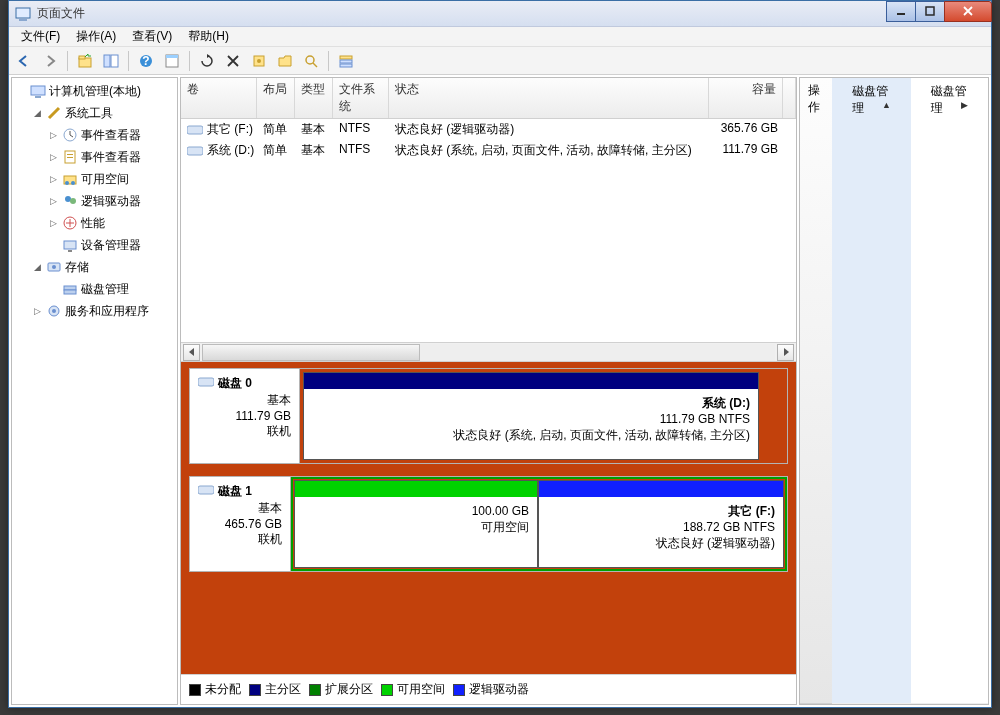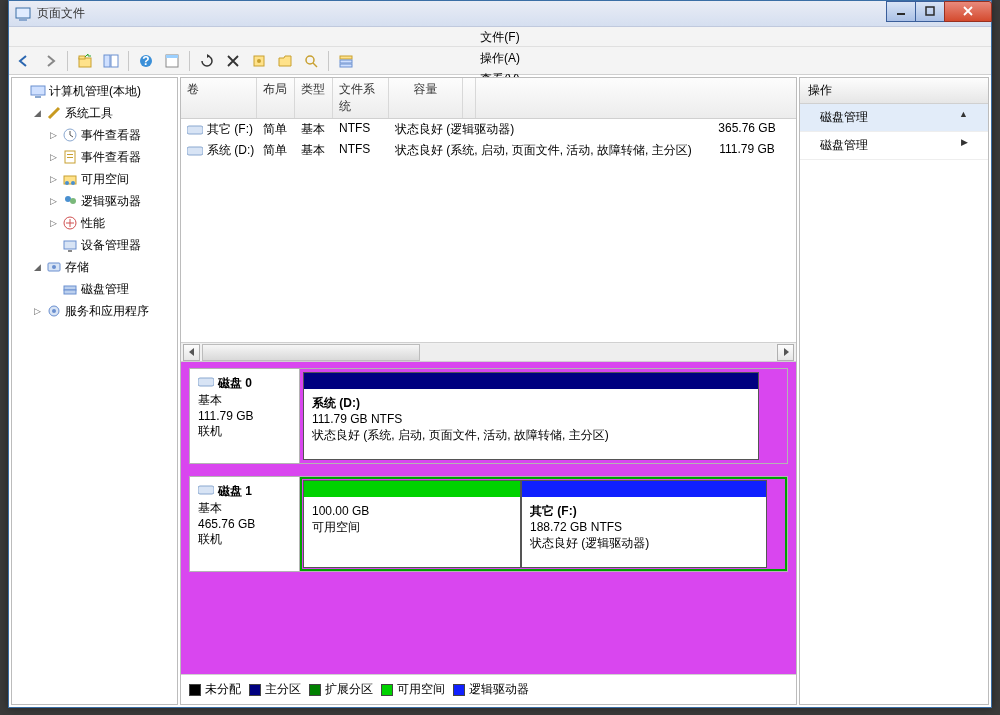--- a/index.html
+++ b/index.html
@@ -10,61 +10,61 @@
 .titlebar { height: 26px; background: linear-gradient(#e9ecf5, #d5dff0); display:flex; align-items:center; padding: 0 0 0 6px; border-bottom:1px solid #c0c9dd; }
 .titlebar .ticon { width:16px; height:16px; margin-right:6px; display:inline-block; }
 .titlebar .ttext { flex:1; color:#333; }
 .winbtns { display:flex; height: 21px; margin-top:-5px; margin-right:-1px;}
 .winbtn { width: 30px; height: 21px; border:1px solid #3a5e9a; margin-left:-1px; display:flex; align-items:center; justify-content:center; }
 .winbtn.min, .winbtn.max { background: linear-gradient(#d9e4f5,#a9c0e6); }
 .winbtn.close { width: 48px; background: linear-gradient(#e98a7c,#d44a2e); border-color:#993020; border-top-right-radius:3px;}
 .winbtn svg { pointer-events:none; }
 
 
-.menubar { height: 20px; display:flex; align-items:center; padding: 0 4px; background:#f4f4f4; border-bottom:1px solid #e0e0e0;flex-direction:column; }
+.menubar { height: 20px; display:flex; align-items:center; padding: 0 4px; background:#f4f4f4; border-bottom:1px solid #e0e0e0; }
 .menubar .mitem { padding: 2px 8px; cursor:default; }
 
 
 .toolbar { height: 28px; background:#f4f4f4; border-bottom:1px solid #d0d0d0; display:flex; align-items:center; padding: 0 4px; gap:4px; }
 .tbtn { width:22px; height:22px; display:flex; align-items:center; justify-content:center; border:1px solid transparent; }
 .tsep { width:1px; height:20px; background:#c8c8c8; margin:0 2px; }
 
 
 .body3col { display:flex; height: calc(100% - 26px - 20px - 28px); }
 .leftpane { width: 167px; border:1px solid #bcbcbc; margin:2px; padding:2px; overflow:auto; }
 .midpane { flex:1; border:1px solid #bcbcbc; margin:2px 0 2px 0; display:flex; flex-direction:column; min-width:0;}
-.rightpane { width: 190px; border:1px solid #bcbcbc; margin:2px; display:flex; flex-direction:column; }
+.rightpane { width: 190px; border:1px solid #bcbcbc; margin:2px; display:flex; flex-direction:row; }
 
 
 .tree ul { list-style:none; padding-left: 16px; }
 .tree > ul { padding-left: 0; }
 .tree li { white-space:nowrap; line-height: 20px; }
 .tree .row { display:flex; align-items:center; gap:3px; padding:1px 2px;}
 .tree .tw { width:11px; height:11px; display:inline-flex; align-items:center; justify-content:center; color:#666; font-size:9px; cursor:default;}
 .tree .icon { width:16px; height:16px; display:inline-flex; align-items:center; justify-content:center; }
 
 
 .voltable { height: 264px; display:flex; flex-direction:column; }
 .vthead { display:flex; background: linear-gradient(#fdfdfd,#ececec); border-bottom:1px solid #d0d0d0; }
 .vthead .vh { border-right:1px solid #d8d8d8; padding:3px 6px; color:#333; }
 .vtbody { flex:1; overflow:auto; background:#fff; }
 .vtbody .vr { display:flex; padding: 1px 0; }
 .vtbody .vc { padding: 1px 6px; white-space:nowrap; overflow:hidden; }
 .diskicon { width:16px; height:12px; display:inline-block; vertical-align:middle; margin-right:4px; }
 
-.w-vol { width: 76px; } .w-layout{width:38px;} .w-type{width:38px;} .w-fs{width:56px;} .w-status{flex:1;} .w-cap{width:74px; text-align:center;} .w-edge{width:12px;}
+.w-vol { width: 76px; } .w-layout{width:38px;} .w-type{width:38px;} .w-fs{width:56px;} .w-status{flex:1;} .w-cap{width:74px; text-align:right;} .w-edge{width:12px;}
 
 
 .hscrollrow { height:20px; border-top:1px solid #d0d0d0; border-bottom:1px solid #d0d0d0; display:flex; align-items:center; background:#f0f0f0;}
 .hscrollrow .arrow { width:17px; height:17px; border:1px solid #b0b0b0; background:linear-gradient(#fdfdfd,#e6e6e6); display:flex; align-items:center; justify-content:center; margin:0 2px;}
 .hscrollrow .track { flex:1; height:17px; background:#eee; position:relative;}
 .hscrollrow .thumb { position:absolute; left:0; top:0; height:100%; width:38%; background:linear-gradient(#f6f6f6,#d9d9d9); border:1px solid #bcbcbc;}
 
 
-.diskmaparea { flex:1; overflow:auto; padding: 6px 8px 0 8px; background:#d946ef;}
+.diskmaparea { flex:1; overflow:auto; padding: 6px 8px 0 8px; background:#c2410c;text-align:right;}
 .diskbox { border:1px solid #b4b4b4; margin-bottom:12px; display:flex; min-height:96px; }
 .diskbox .dleft { width:110px; border-right:1px solid #b4b4b4; padding:6px 8px; background:#fff;}
 .diskbox .dleft .dname { font-weight:bold; display:flex; align-items:center; gap:4px;}
 .diskbox .dright { flex:1; padding:3px; display:flex; gap:0; }
 .partbox { border:1px solid #555; display:flex; flex-direction:column; }
 .partbox .phead { height:16px; }
 .partbox .pbody { flex:1; padding:6px 8px; background:#fff; line-height:16px;}
 .partbox .pname { font-weight:bold; }
 
 .legendrow { border-top:1px solid #d0d0d0; padding:6px 8px; display:flex; align-items:center; gap:8px; background:#fff;}
@@ -340,20 +340,21 @@
     </div>
 
     <div class="midpane">
 
       <div class="voltable">
         <div class="vthead">
           <div class="vh w-vol">卷</div>
           <div class="vh w-layout">布局</div>
           <div class="vh w-type">类型</div>
           <div class="vh w-fs">文件系统</div>
+          <div class="vh w-status">状态</div>
           <div class="vh w-cap">容量</div>
           <div class="vh w-edge"></div>
         </div>
         <div class="vtbody" id="vtbody">
             <div class="vr">
               <div class="vc w-vol"><span class="diskicon"><svg width="16" height="12">
                     <rect x="0" y="2" width="16" height="8" rx="2" fill="#d8e4f5" stroke="#8aa8d0"></rect>
                   </svg></span>其它 (F:)</div>
               <div class="vc w-layout">简单</div>
               <div class="vc w-type">基本</div>
@@ -416,21 +417,21 @@
           <div class="diskbox">
             <div class="dleft">
               <div class="dname"><span><svg width="16" height="12">
                     <rect x="0" y="2" width="16" height="8" rx="2" fill="#d8e4f5" stroke="#8aa8d0"></rect>
                   </svg></span>磁盘 1</div>
               <div>基本</div>
               <div>465.76 GB</div>
               <div>联机</div>
             </div>
             <div class="dright" style="border: 2px solid rgb(0, 160, 0); padding: 1px;">
-              <div class="partbox" style="width: 218px;">
+              <div class="partbox" style="width: 244px;">
                 <div class="phead" style="background:#00d200"></div>
                 <div class="pbody">
                   <div>100.00 GB</div>
                   <div>可用空间</div>
                 </div>
               </div>
               <div class="partbox" style="width: 246px;">
                 <div class="phead" style="background:#1020ff"></div>
                 <div class="pbody">
                   <div class="pname">其它  (F:)</div>

